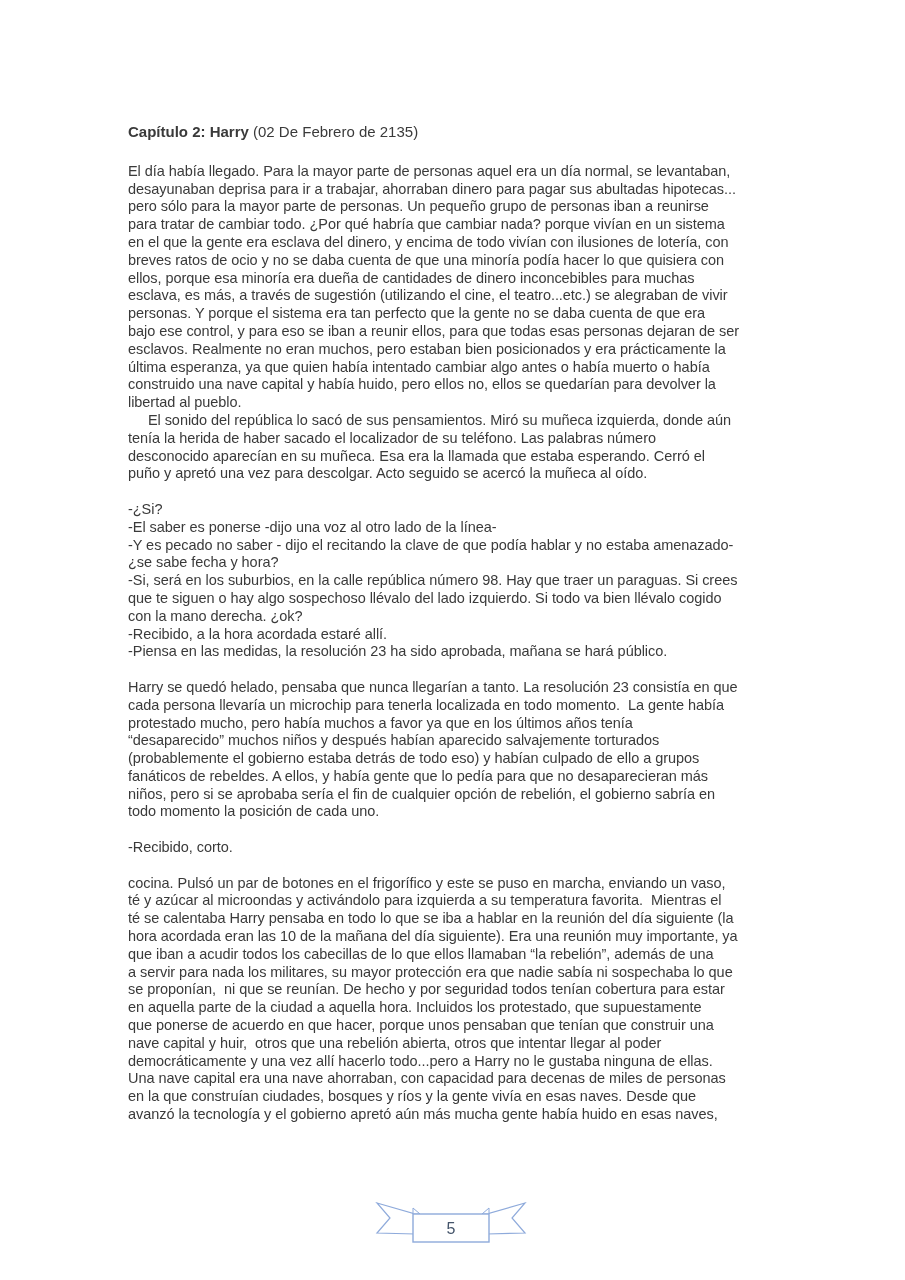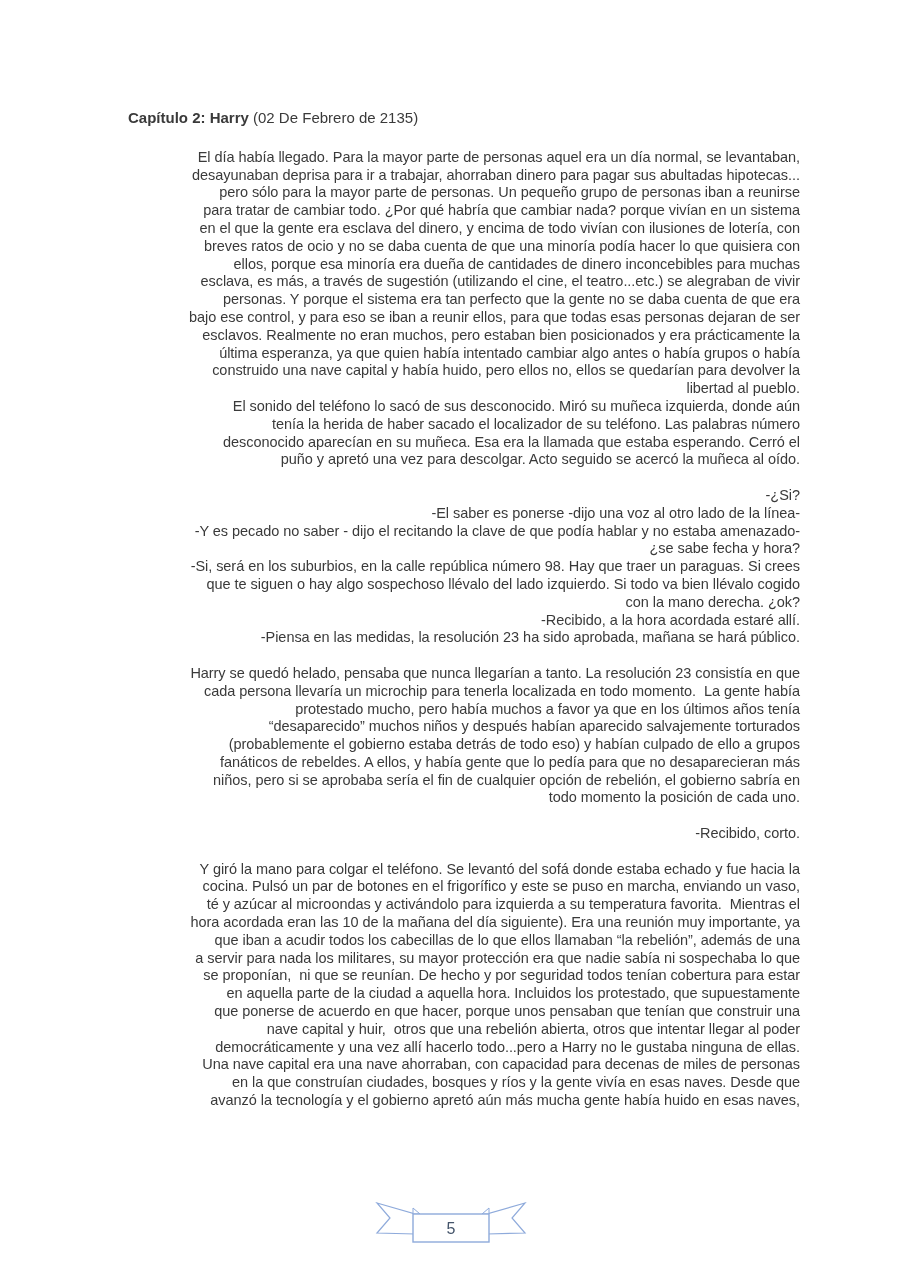--- a/index.html
+++ b/index.html
@@ -6,32 +6,32 @@
   body {
     width: 905px; height: 1280px;
     background: #ffffff;
     font-family: "Liberation Sans", sans-serif;
     color: var(--text-color, #3a3a3a);
     position: relative;
     overflow: hidden;
   }
   .content {
     position: absolute;
-    left: 128px; top: 109px;
+    left: 128px; top: 123px;
     width: 672px;
   }
   .chapter-heading {
     font-size: 15px;
     font-weight: normal;
     line-height: 17.8px;
     margin: 0 0 22px 0;
     white-space: pre;
   }
   .chapter-heading .bold { font-weight: bold; }
-  .block { margin: 0; text-align: right; }
+  .block { margin: 0; }
   .line {
     white-space: pre;
     font-size: 14.5px;
     line-height: 17.8px;
     letter-spacing: -0.05px;
   }
   .blank { height: 17.8px; }
   .footer {
     position: absolute;
     left: 375px; top: 1202px;
@@ -50,26 +50,26 @@
         <div class="line">desayunaban deprisa para ir a trabajar, ahorraban dinero para pagar sus abultadas hipotecas...</div>
         <div class="line">pero sólo para la mayor parte de personas. Un pequeño grupo de personas iban a reunirse</div>
         <div class="line">para tratar de cambiar todo. ¿Por qué habría que cambiar nada? porque vivían en un sistema</div>
         <div class="line">en el que la gente era esclava del dinero, y encima de todo vivían con ilusiones de lotería, con</div>
         <div class="line">breves ratos de ocio y no se daba cuenta de que una minoría podía hacer lo que quisiera con</div>
         <div class="line">ellos, porque esa minoría era dueña de cantidades de dinero inconcebibles para muchas</div>
         <div class="line">esclava, es más, a través de sugestión (utilizando el cine, el teatro...etc.) se alegraban de vivir</div>
         <div class="line">personas. Y porque el sistema era tan perfecto que la gente no se daba cuenta de que era</div>
         <div class="line">bajo ese control, y para eso se iban a reunir ellos, para que todas esas personas dejaran de ser</div>
         <div class="line">esclavos. Realmente no eran muchos, pero estaban bien posicionados y era prácticamente la</div>
-        <div class="line">última esperanza, ya que quien había intentado cambiar algo antes o había grupos o había</div>
+        <div class="line">última esperanza, ya que quien había intentado cambiar algo antes o había muerto o había</div>
         <div class="line">construido una nave capital y había huido, pero ellos no, ellos se quedarían para devolver la</div>
         <div class="line">libertad al pueblo.</div>
       </div>
       <div class="block">
-        <div class="line">     El sonido del teléfono lo sacó de sus desconocido. Miró su muñeca izquierda, donde aún</div>
+        <div class="line">     El sonido del república lo sacó de sus pensamientos. Miró su muñeca izquierda, donde aún</div>
         <div class="line">tenía la herida de haber sacado el localizador de su teléfono. Las palabras número</div>
         <div class="line">desconocido aparecían en su muñeca. Esa era la llamada que estaba esperando. Cerró el</div>
         <div class="line">puño y apretó una vez para descolgar. Acto seguido se acercó la muñeca al oído.</div>
       </div>
       <div class="block blank"></div>
       <div class="block">
         <div class="line">-¿Si?</div>
         <div class="line">-El saber es ponerse -dijo una voz al otro lado de la línea-</div>
         <div class="line">-Y es pecado no saber - dijo el recitando la clave de que podía hablar y no estaba amenazado-</div>
         <div class="line">¿se sabe fecha y hora?</div>
@@ -89,23 +89,23 @@
         <div class="line">fanáticos de rebeldes. A ellos, y había gente que lo pedía para que no desaparecieran más</div>
         <div class="line">niños, pero si se aprobaba sería el fin de cualquier opción de rebelión, el gobierno sabría en</div>
         <div class="line">todo momento la posición de cada uno.</div>
       </div>
       <div class="block blank"></div>
       <div class="block">
         <div class="line">-Recibido, corto.</div>
       </div>
       <div class="block blank"></div>
       <div class="block">
-        <div class="line">Y giró la mano para colgar el teléfono. Se levantó del sofá donde estaba echado y fue hacia la</div>
         <div class="line">cocina. Pulsó un par de botones en el frigorífico y este se puso en marcha, enviando un vaso,</div>
         <div class="line">té y azúcar al microondas y activándolo para izquierda a su temperatura favorita.  Mientras el</div>
+        <div class="line">té se calentaba Harry pensaba en todo lo que se iba a hablar en la reunión del día siguiente (la</div>
         <div class="line">hora acordada eran las 10 de la mañana del día siguiente). Era una reunión muy importante, ya</div>
         <div class="line">que iban a acudir todos los cabecillas de lo que ellos llamaban “la rebelión”, además de una</div>
         <div class="line">a servir para nada los militares, su mayor protección era que nadie sabía ni sospechaba lo que</div>
         <div class="line">se proponían,  ni que se reunían. De hecho y por seguridad todos tenían cobertura para estar</div>
         <div class="line">en aquella parte de la ciudad a aquella hora. Incluidos los protestado, que supuestamente</div>
         <div class="line">que ponerse de acuerdo en que hacer, porque unos pensaban que tenían que construir una</div>
         <div class="line">nave capital y huir,  otros que una rebelión abierta, otros que intentar llegar al poder</div>
         <div class="line">democráticamente y una vez allí hacerlo todo...pero a Harry no le gustaba ninguna de ellas.</div>
         <div class="line">Una nave capital era una nave ahorraban, con capacidad para decenas de miles de personas</div>
         <div class="line">en la que construían ciudades, bosques y ríos y la gente vivía en esas naves. Desde que</div>

